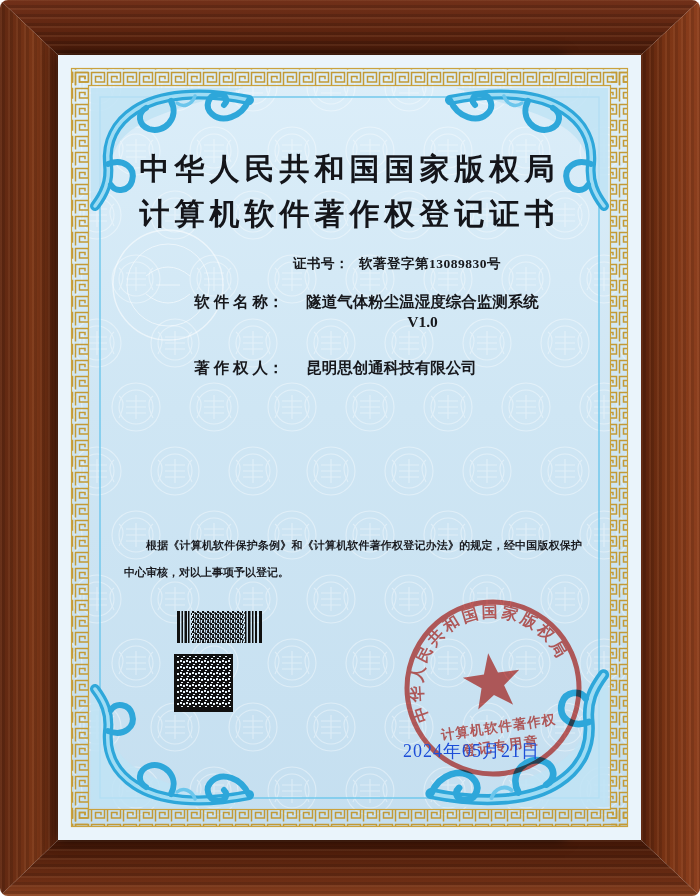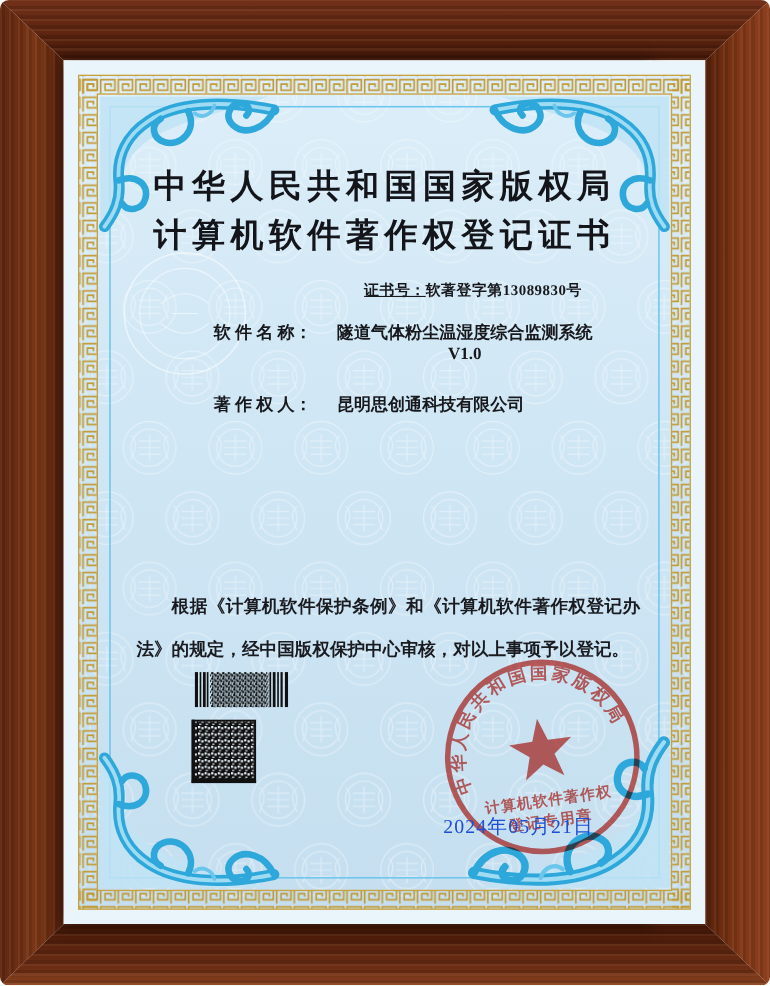--- a/index.html
+++ b/index.html
@@ -36,37 +36,36 @@
     clip-path:polygon(58px 0,641px 0,700px 56px,0 56px);
     background:
       repeating-linear-gradient(0deg, rgba(255,205,160,.07) 0 2px, rgba(0,0,0,.12) 2px 5px, rgba(0,0,0,0) 5px 9px),
       linear-gradient(180deg,#3f1506 0%,#5c250f 40%,#6f2f15 78%,#8c4522 100%);
   }
   
   .paper{
     position:absolute;left:58px;top:55px;width:507px;height:785px;
     background:#eaf4fb;
     box-shadow:0 0 12px rgba(0,0,0,.55), inset 0 0 4px rgba(80,40,10,.25);
-    padding-left:28px;
   }
   .paper-deco{position:absolute;left:0;top:0;}
   
   .abs{position:absolute;white-space:pre;color:#17181c;}
   .title{width:583px;text-align:center;font-weight:bold;font-size:30px;letter-spacing:5px;color:#14151a;}
   .t1{top:94px;left:0;}
   .t2{top:139px;left:0;}
   .certno{top:184px;right:64px;font-size:13.5px;font-weight:bold;letter-spacing:.5px;}
-  .certno .lbl{text-decoration:underline;}
+  .certno .lbl{margin-right:10px;}
   .row{left:70px;font-size:15.5px;font-weight:bold;}
   .row .lbl{display:inline-block;width:112px;margin-left:43px;}
   .row .lblwide{display:inline-block;width:112px;letter-spacing:0;}
   .row .val{display:inline-block;vertical-align:top;}
   .val2{display:block;text-align:center;}
   .statement{
-    left:66px;top:477px;width:458px;font-size:16px;font-weight:bold;
+    left:66px;top:477px;width:458px;font-size:11px;font-weight:bold;
     line-height:2.45;text-indent:2em;white-space:normal;text-align:justify;color:#1a1b20;
   }
   .date{left:345px;top:684px;font-size:18px;font-weight:normal;letter-spacing:1px;color:#1d4ed8;}
   
   .barcode{position:absolute;left:119px;top:556px;width:85px;height:32px;}
   .datamatrix{position:absolute;left:116px;top:599px;width:59px;height:58px;}
   
   .seal{position:absolute;left:340px;top:538px;mix-blend-mode:multiply;opacity:.9;}
   .seal text{font-family:"Liberation Serif","DejaVu Serif",serif;font-weight:bold;}
 </style>

